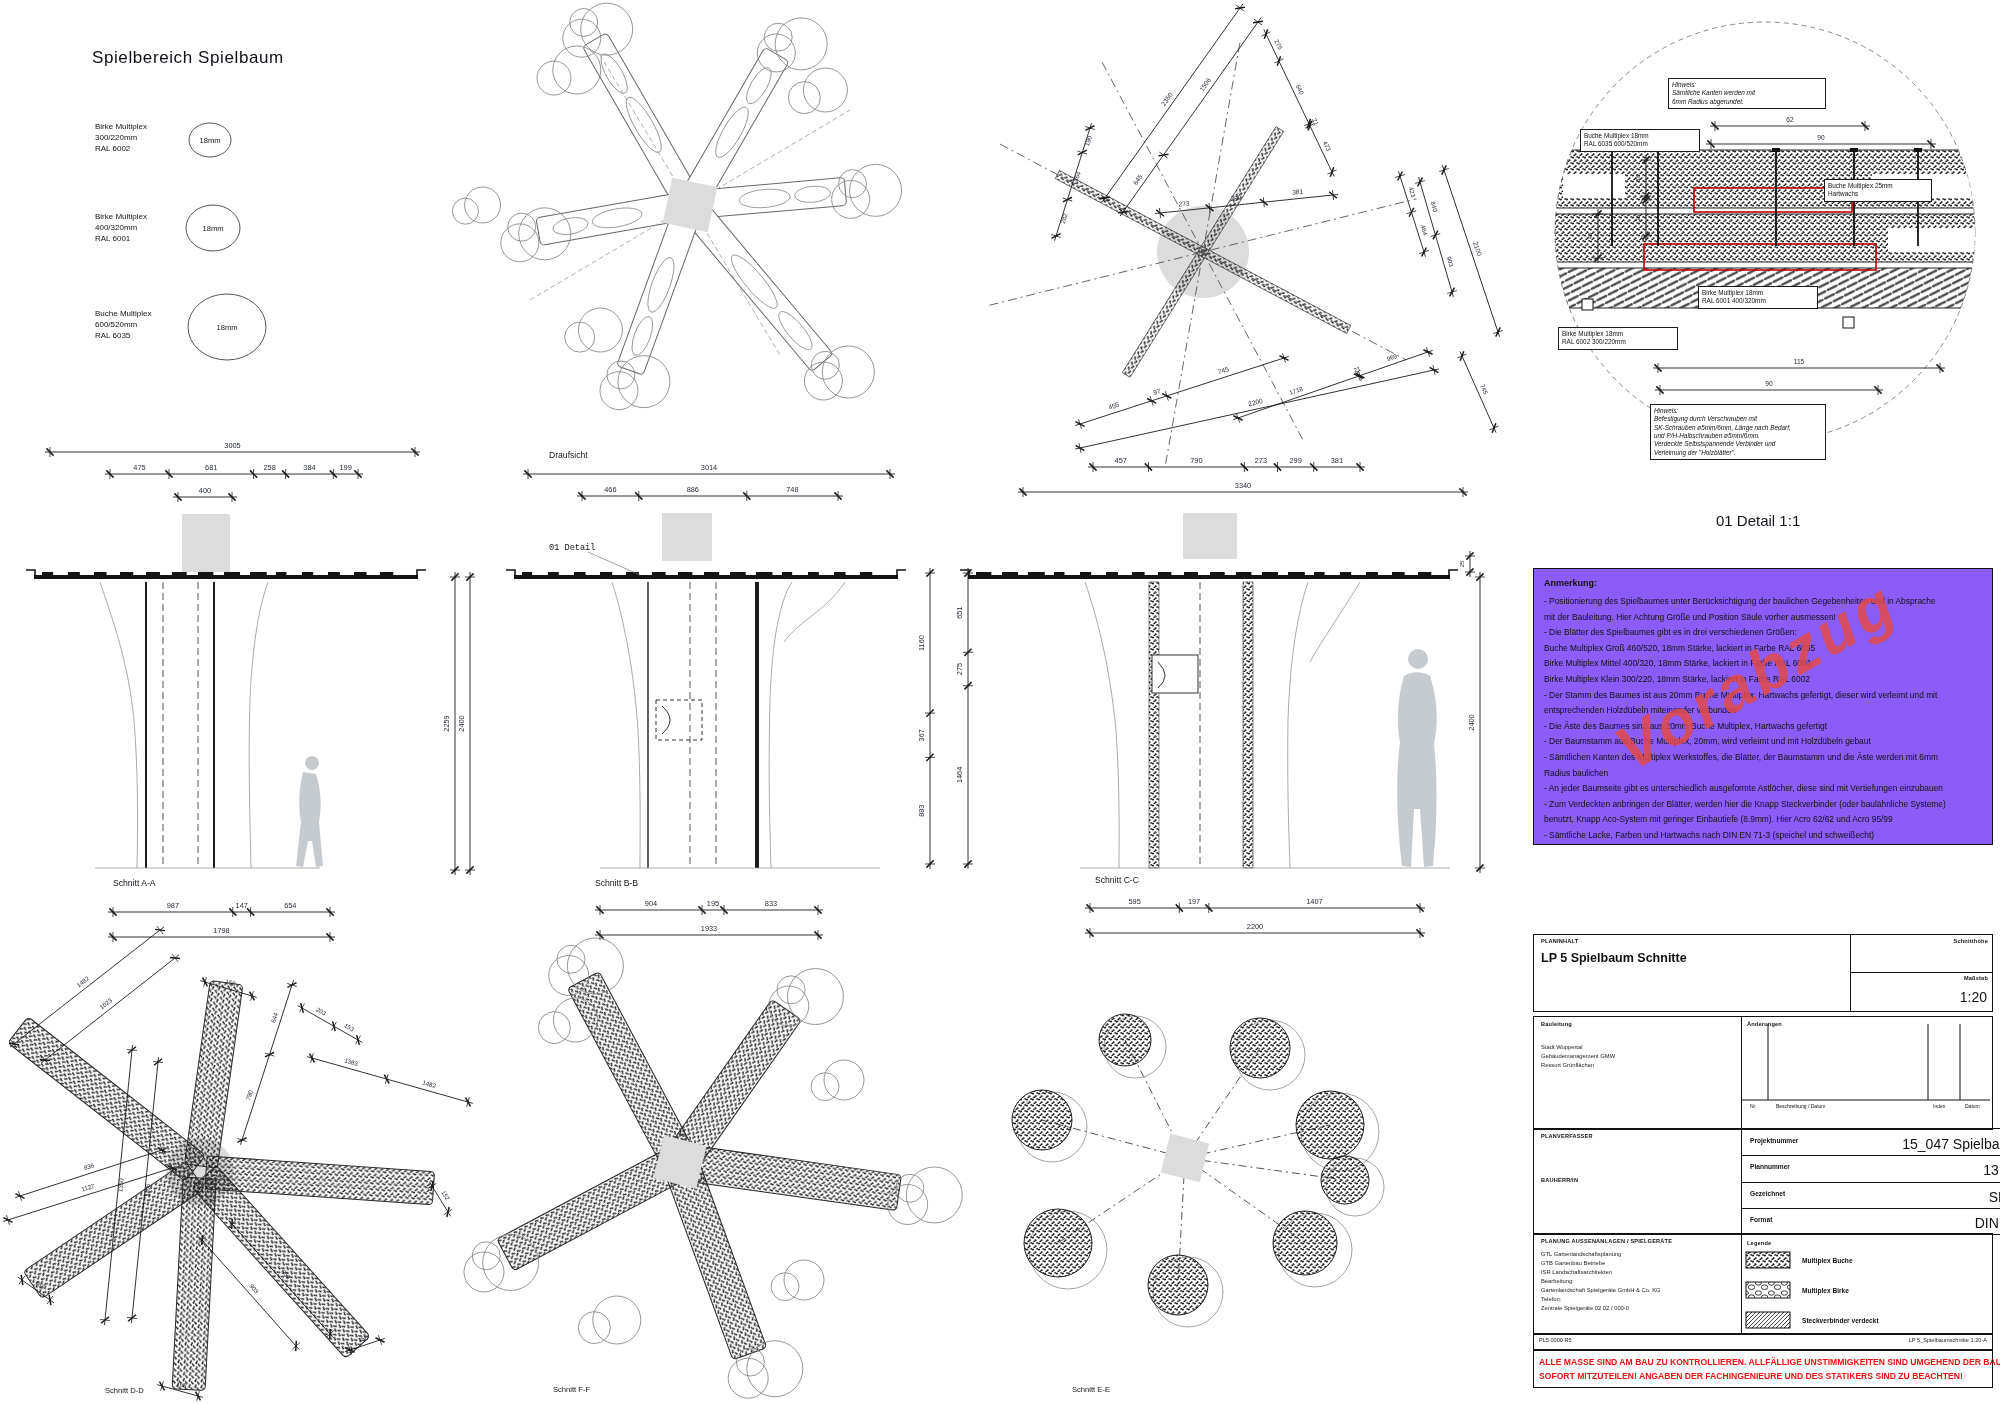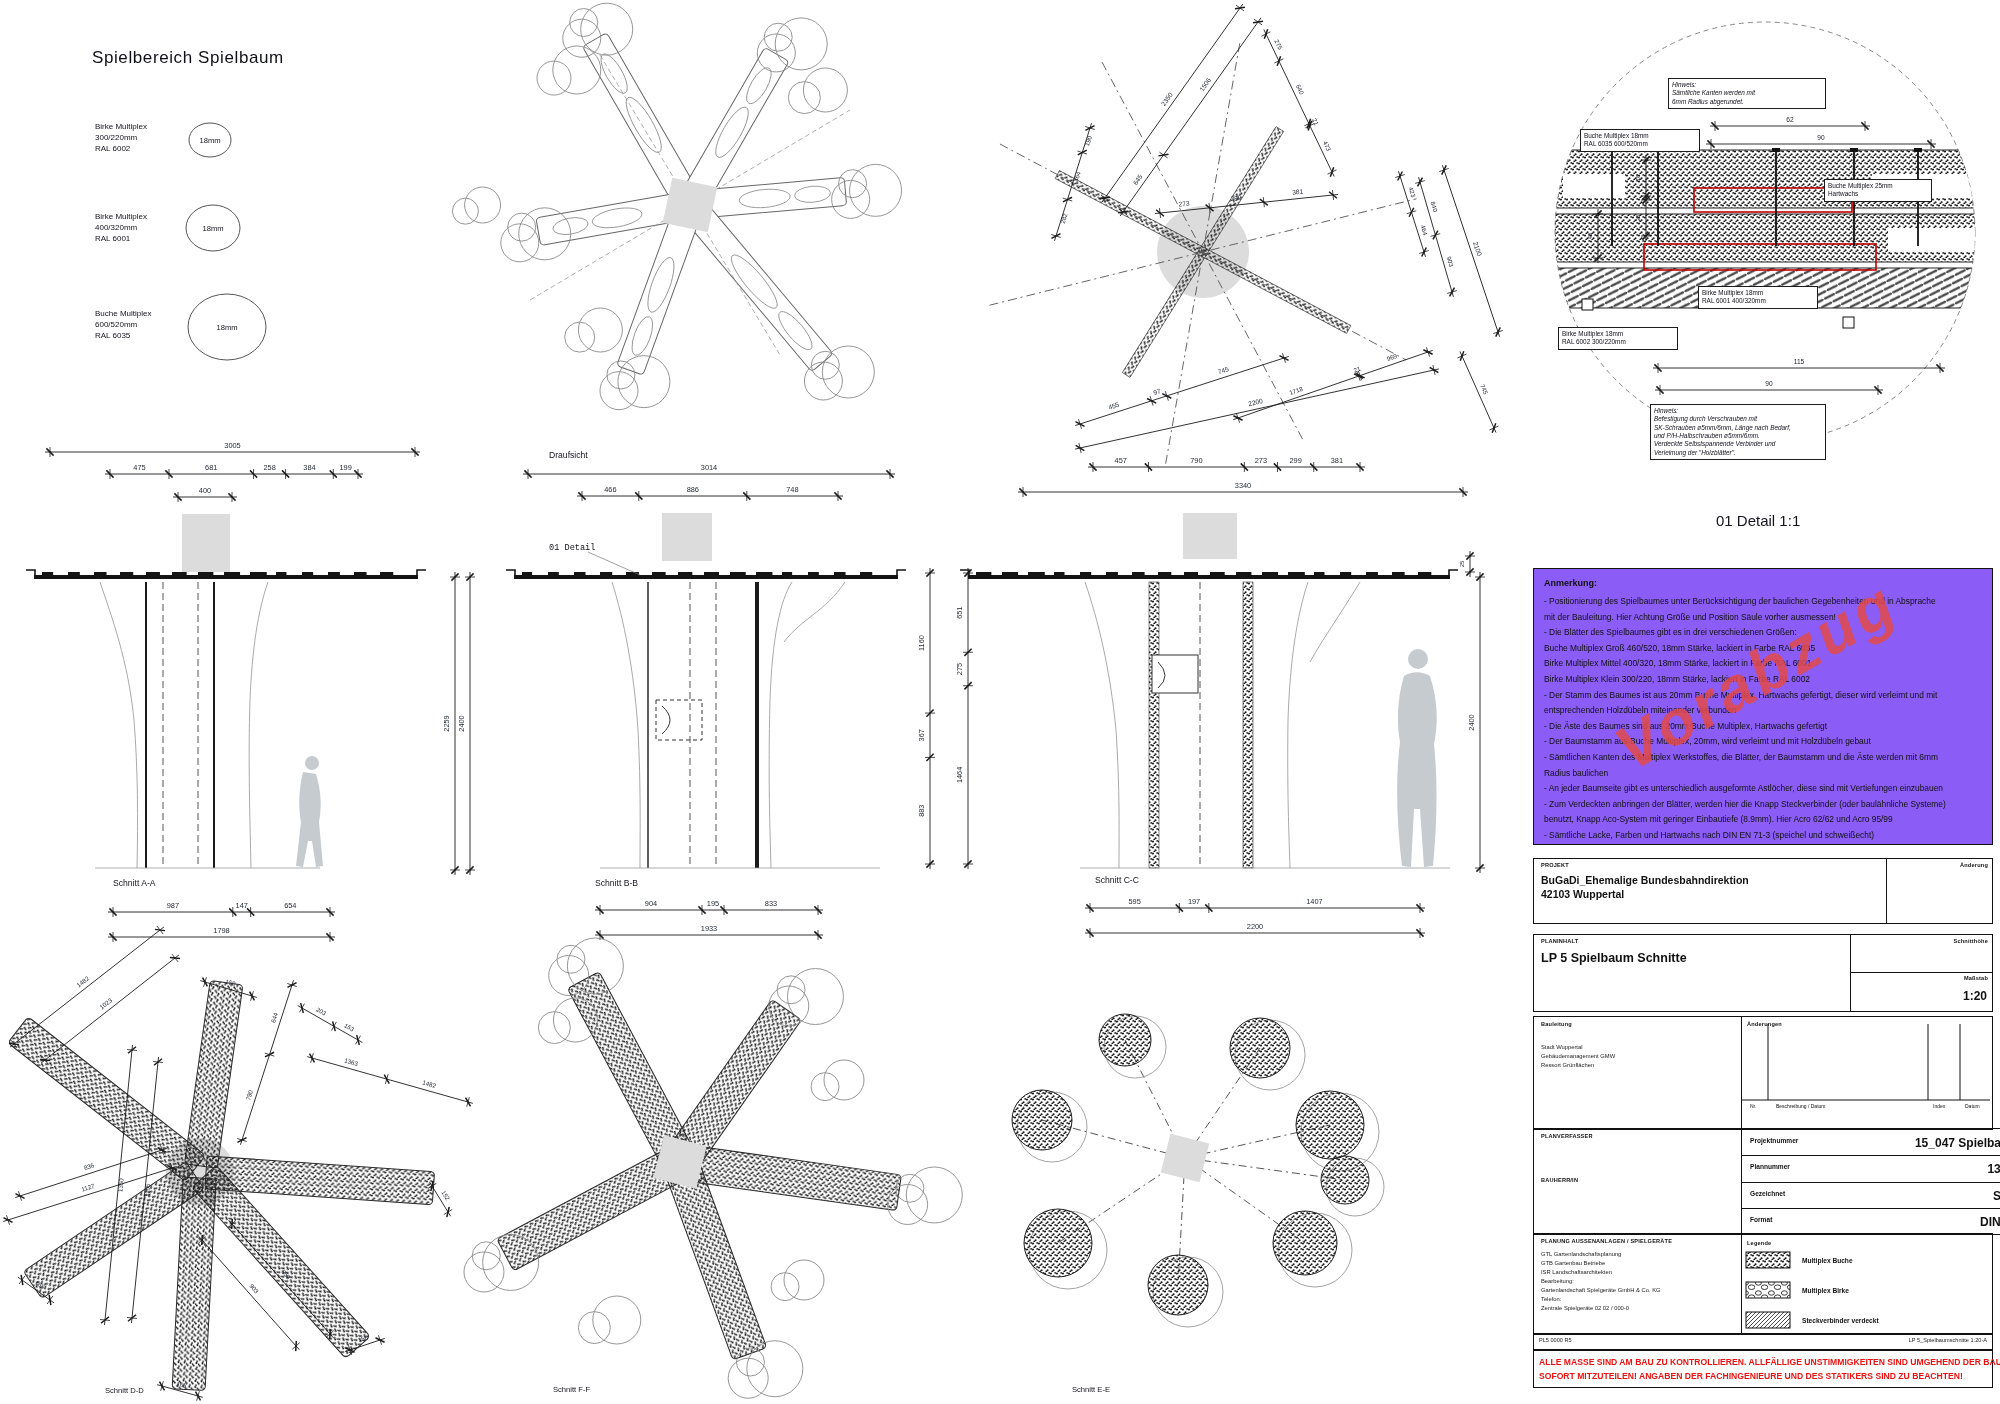--- a/index.html
+++ b/index.html
@@ -18,21 +18,21 @@
   .anm-title{font-size:9px;font-weight:bold;margin-bottom:6px;}
   .anm-line{font-size:8.4px;line-height:15.6px;white-space:nowrap;}
   .watermark{z-index:4;transform:rotate(-30deg);font-size:62px;font-weight:bold;font-style:italic;
              color:#e24a4a;opacity:.85;letter-spacing:4px;pointer-events:none;}
   .tb-box{border:1.6px solid #111;background:transparent;}
   .tb-label{font-size:5.6px;font-weight:bold;letter-spacing:.2px;color:#111;}
   .tb-small{font-size:5.8px;line-height:9px;color:#222;}
   .tb-value-lg{font-size:10.5px;font-weight:bold;}
   .tb-value-xl{font-size:12.5px;font-weight:bold;}
   .tb-field-label{font-size:6.6px;font-weight:bold;}
-  .tb-field-value{font-size:12px;font-weight:bold;text-align:left;}
+  .tb-field-value{font-size:14px;font-weight:normal;text-align:left;}
   .legende-item{font-size:6.6px;font-weight:bold;}
   .warn-box{border:1.8px solid #111;padding:4px 5px;}
   .warn-line{font-size:8.6px;font-weight:bold;color:#ea1212;line-height:14px;white-space:nowrap;}
   .footer-txt{font-size:5.6px;color:#222;}
 </style>
 </head>
 <body>
 
 <div id="page">
   <svg id="cad" width="2000" height="1404">
@@ -986,27 +986,20 @@
         <div class="anm-line">- Sämtlichen Kanten des Multiplex Werkstoffes, die Blätter, der Baumstamm und die Äste werden mit 6mm</div>
         <div class="anm-line">Radius baulichen</div>
         <div class="anm-line">- An jeder Baumseite gibt es unterschiedlich ausgeformte Astlöcher, diese sind mit Vertiefungen einzubauen</div>
         <div class="anm-line">- Zum Verdeckten anbringen der Blätter, werden hier die Knapp Steckverbinder (oder baulähnliche Systeme)</div>
         <div class="anm-line">benutzt, Knapp Aco-System mit geringer Einbautiefe (8.9mm). Hier Acro 62/62 und Acro 95/99</div>
         <div class="anm-line">- Sämtliche Lacke, Farben und Hartwachs nach DIN EN 71-3 (speichel und schweißecht)</div>
       </div>
   </div>
   <div class="abs watermark" style="left:1600px;top:640px;">Vorabzug</div>
 
-  <div class="abs tb-box" style="left:1533px;top:858px;width:458px;height:64px;">
-    <div style="position:absolute;left:7px;top:3px;" class="tb-label">PROJEKT</div>
-    <div style="position:absolute;left:7px;top:15px;" class="tb-value-lg">BuGaDi_Ehemalige Bundesbahndirektion</div>
-    <div style="position:absolute;left:7px;top:29px;" class="tb-value-lg">42103 Wuppertal</div>
-    <div style="position:absolute;left:352px;top:0;bottom:0;border-left:1.4px solid #111;width:0;"></div>
-    <div style="position:absolute;right:4px;top:3px;" class="tb-label">Änderung</div>
-  </div>
 
   <div class="abs tb-box" style="left:1533px;top:934px;width:458px;height:76px;">
     <div style="position:absolute;left:7px;top:3px;" class="tb-label">PLANINHALT</div>
     <div style="position:absolute;left:7px;top:16px;" class="tb-value-xl">LP 5 Spielbaum Schnitte</div>
     <div style="position:absolute;left:316px;top:0;bottom:0;border-left:1.4px solid #111;width:0;"></div>
     <div style="position:absolute;left:316px;top:37px;right:0;border-top:1.4px solid #111;height:0;"></div>
     <div style="position:absolute;right:4px;top:3px;" class="tb-label">Schnitthöhe</div>
     <div style="position:absolute;right:4px;top:40px;" class="tb-label">Maßstab</div>
     <div style="position:absolute;right:5px;top:54px;" class="tb-field-value">1:20</div>
   </div>

